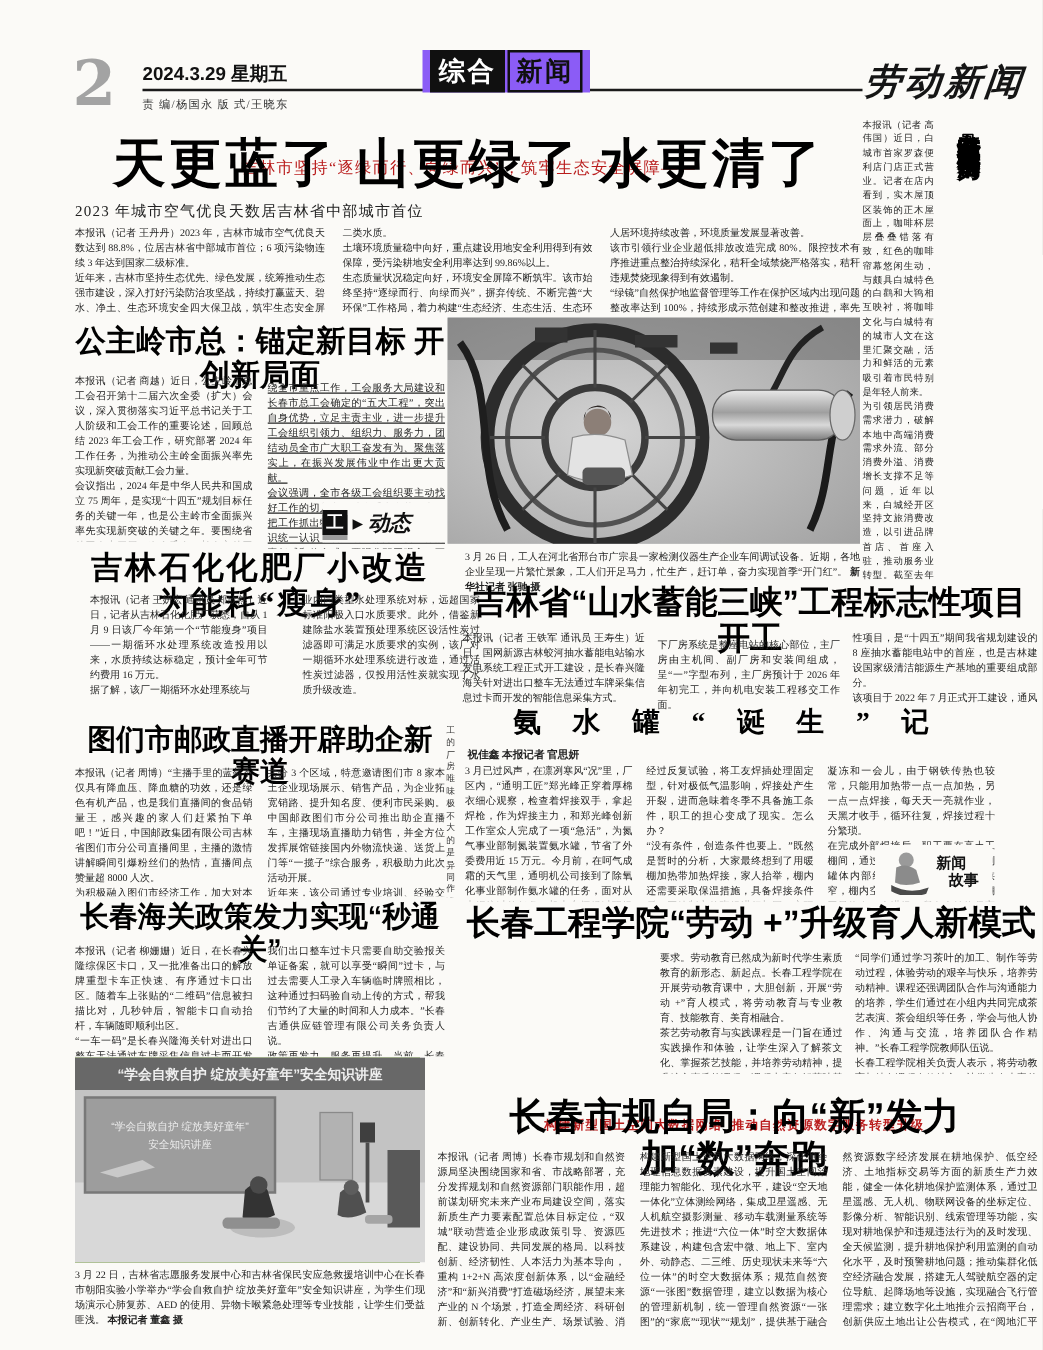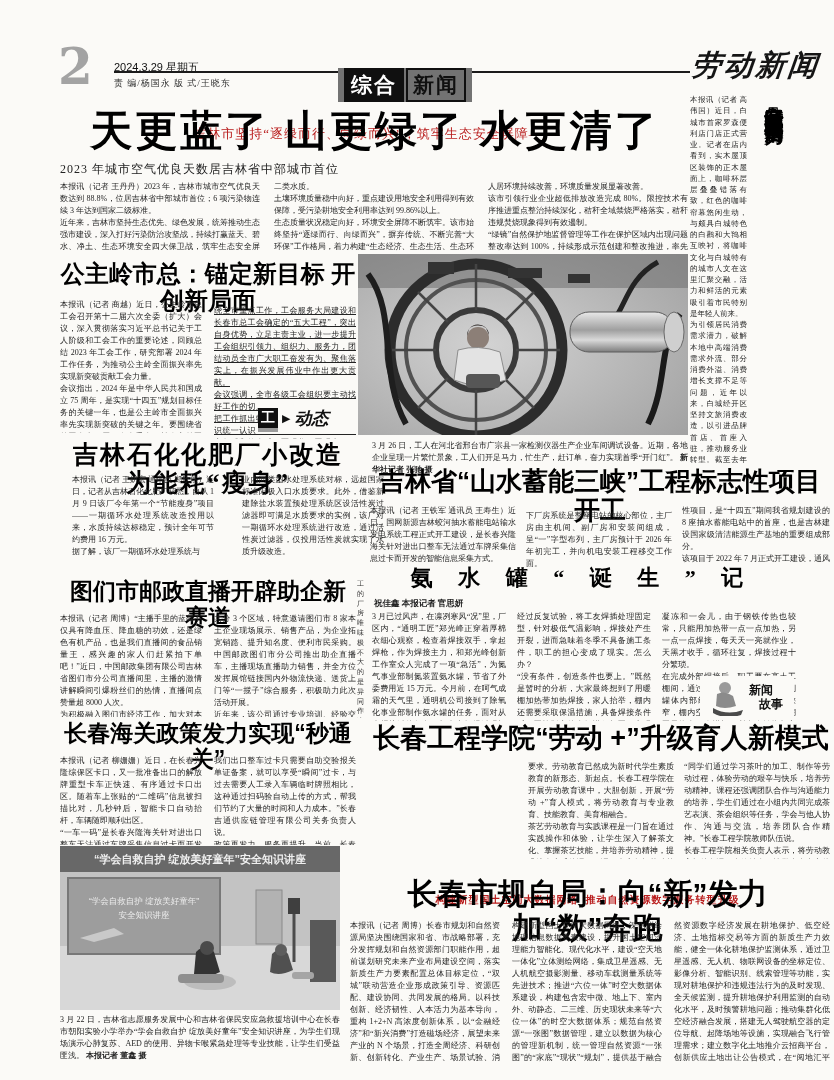--- a/index.html
+++ b/index.html
@@ -2,24 +2,24 @@
 <html><head>
 <meta charset="utf-8">
 <style>
   html,body{margin:0;padding:0;background:#e8e6e2;}
   .page{position:relative;width:834px;height:1080px;margin:0 auto;background:#fbfaf7;
         font-family:"Liberation Serif",serif;color:#1c1c1c;overflow:hidden;}
   .abs{position:absolute;}
   
   .pagenum{left:58px;top:42px;font-size:50px;font-weight:bold;color:#a3a3a3;
            font-family:"DejaVu Serif",serif;line-height:1;}
-  .date{left:114px;top:60px;font-size:11px;font-weight:normal;color:#111;font-family:"Liberation Sans",sans-serif;}
+  .date{left:114px;top:50px;font-size:15px;font-weight:bold;color:#111;font-family:"Liberation Sans",sans-serif;}
   .hrule{left:114px;top:71px;width:576px;height:2px;background:#1b1b1b;}
   .editors{left:114px;top:77px;font-size:9px;color:#333;letter-spacing:1px;}
-  .sectionbox{left:338px;top:68px;display:flex;background:#737373;padding:0 6px;}
+  .sectionbox{left:338px;top:40px;display:flex;background:#8b5cf6;padding:0 6px;}
   .sec-black{background:#101010;color:#fff;font-size:21px;font-weight:bold;
              padding:3px 7px;font-family:"Liberation Sans",sans-serif;letter-spacing:2px;}
   .sec-white{border:2px solid #101010;color:#101010;font-size:21px;font-weight:bold;
              padding:1px 5px;margin-left:2px;font-family:"Liberation Sans",sans-serif;letter-spacing:2px;}
   .masthead{left:692px;top:46px;font-size:29px;font-weight:bold;font-style:italic;
             color:#151515;font-family:"Liberation Serif",serif;letter-spacing:3px;transform:skewX(-6deg);}
   
   .kicker{font-size:13px;text-align:center;color:#b91c1c;letter-spacing:1px;margin-top:32px;}
   .headline{font-weight:bold;text-align:center;color:#000;font-family:"Liberation Sans",sans-serif;line-height:1.12;}
   .subhead{font-size:12px;color:#222;letter-spacing:1px;}

